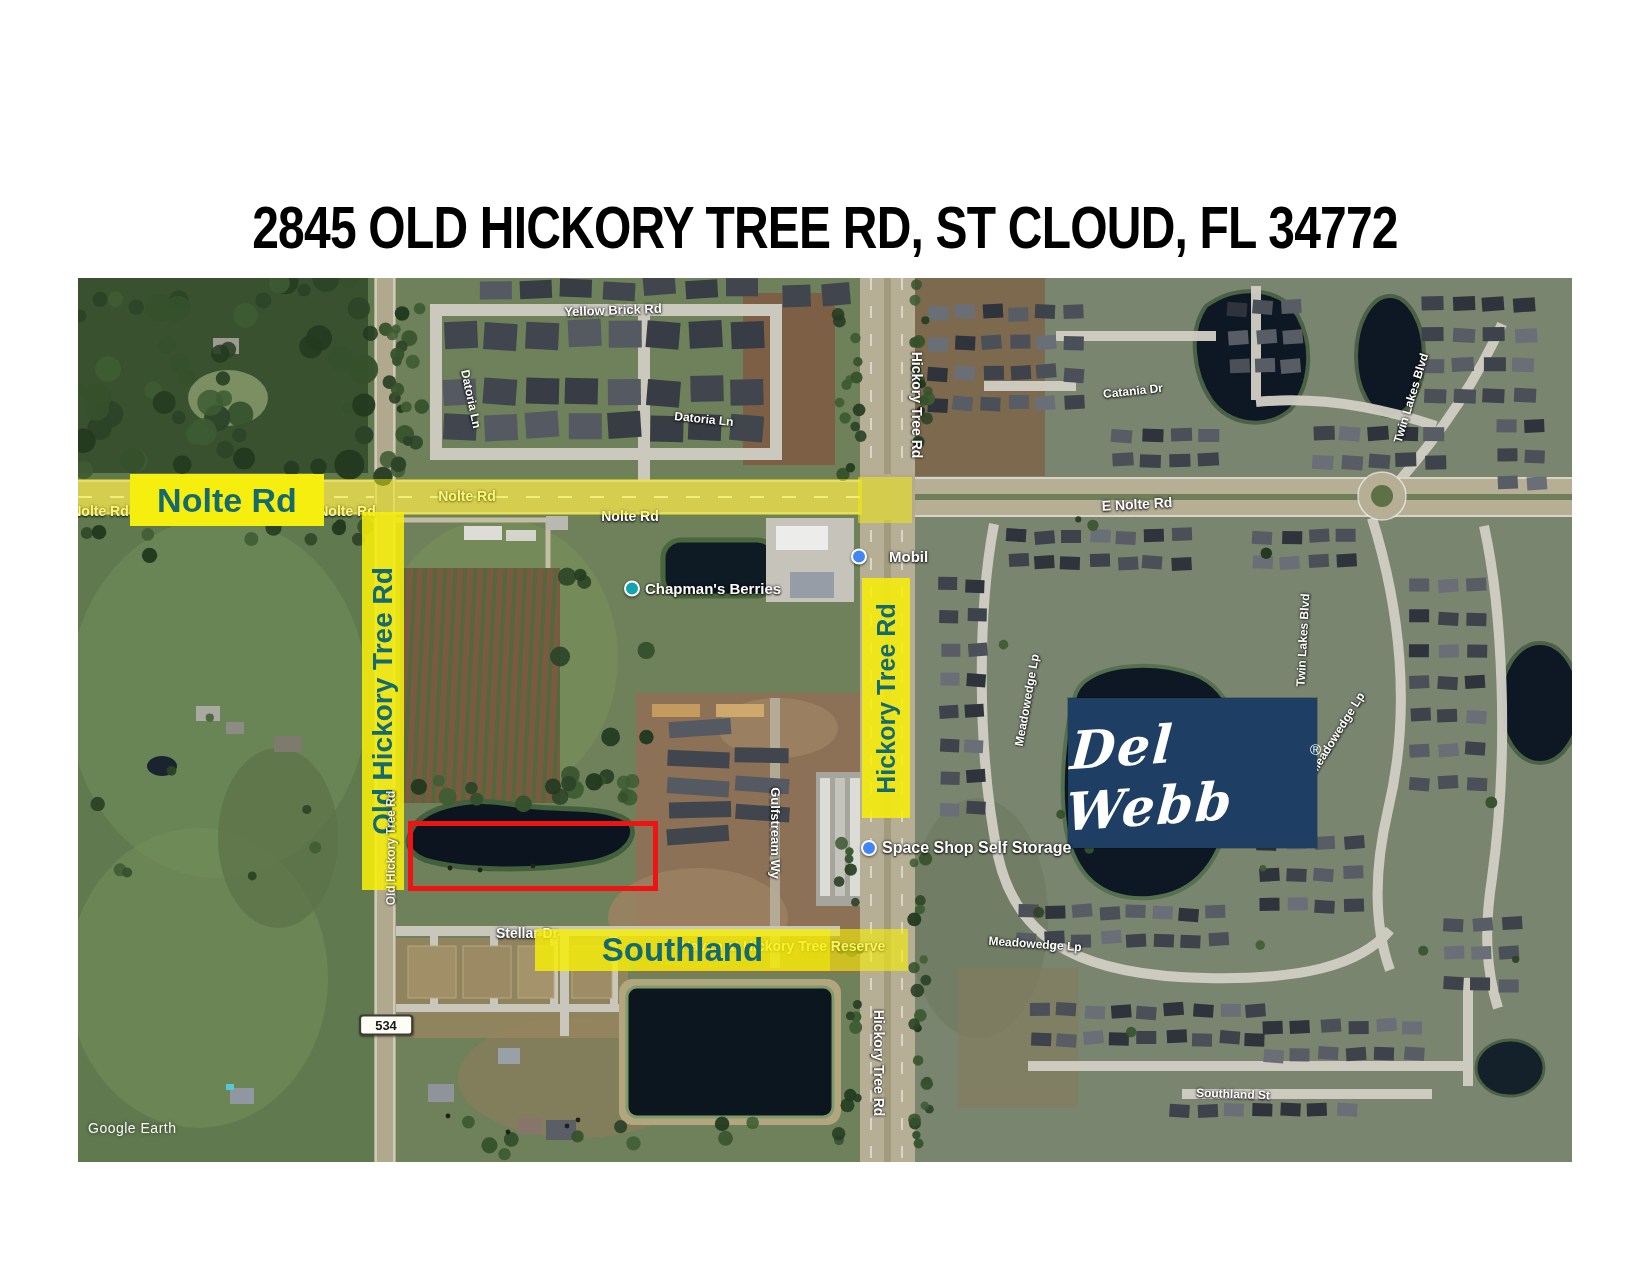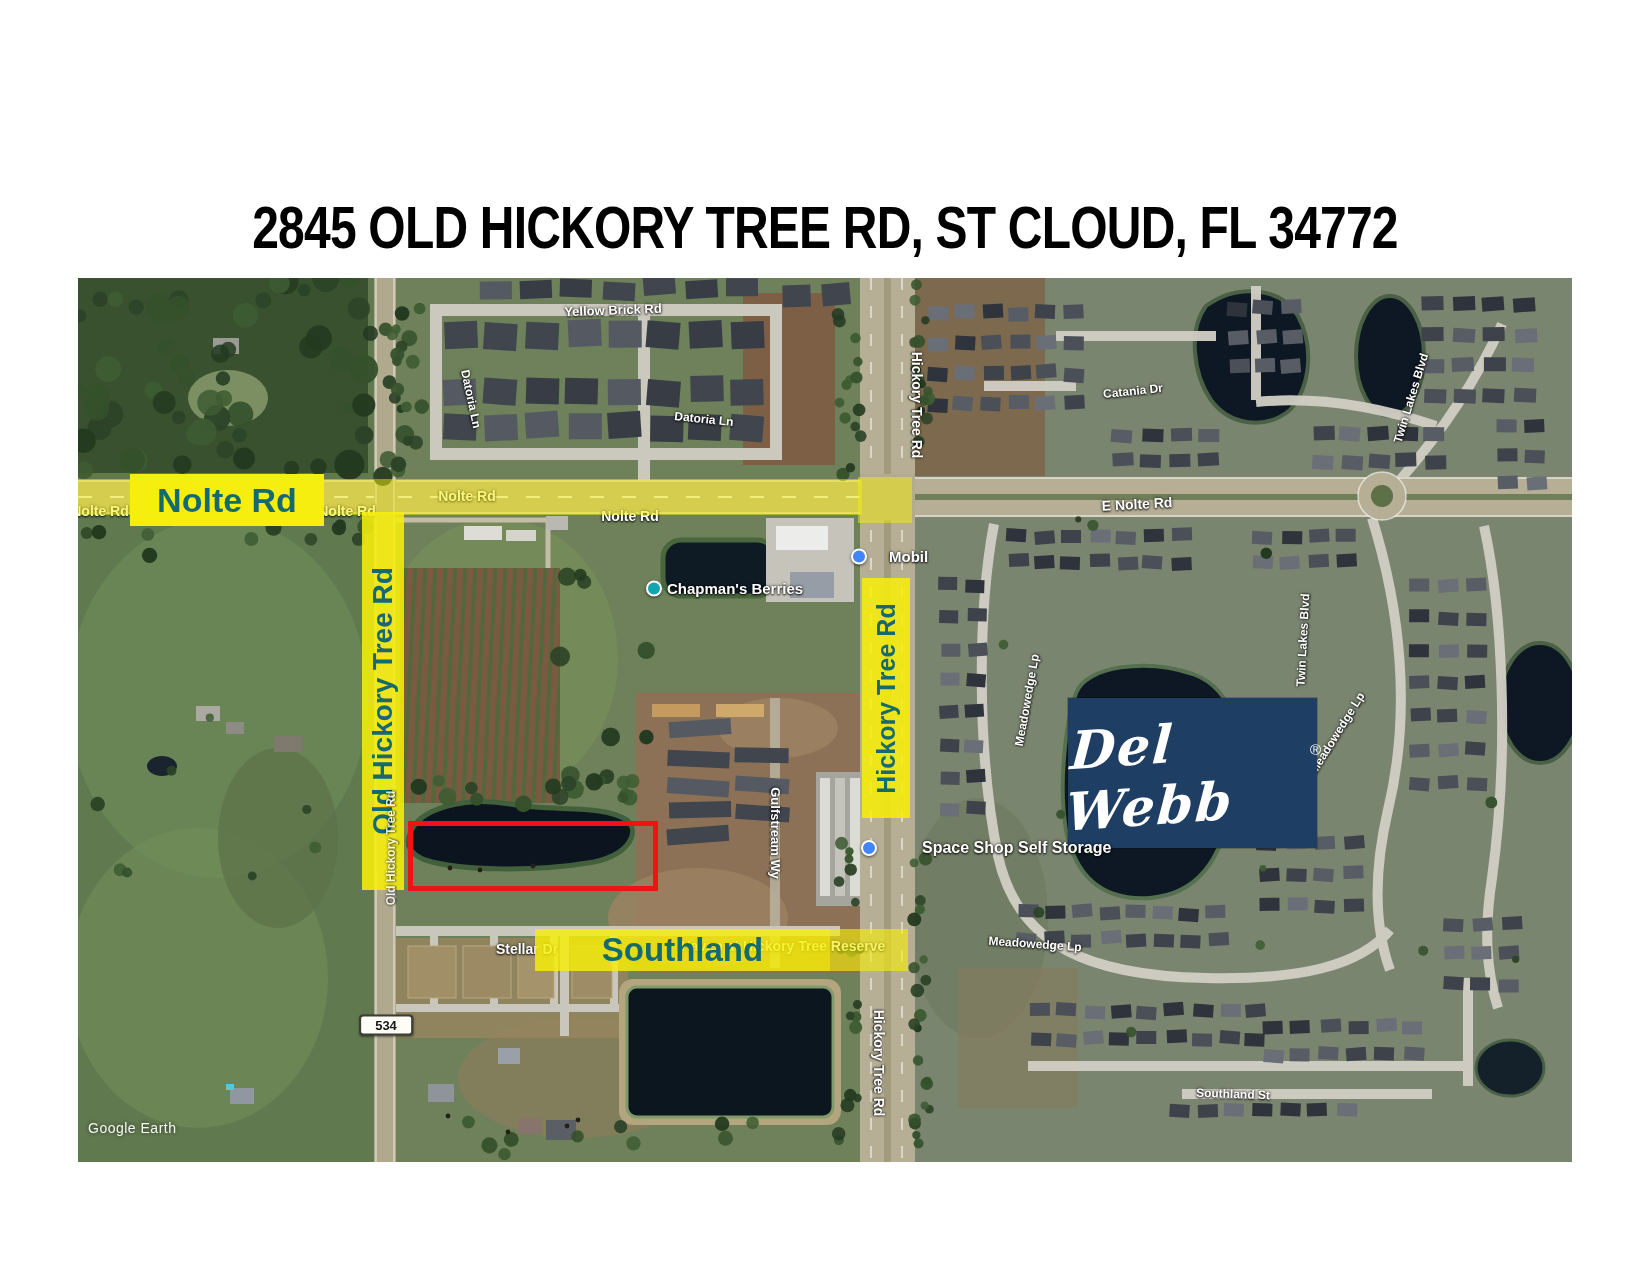--- a/index.html
+++ b/index.html
@@ -694,21 +694,21 @@
       <div class="mlabel" style="left: 22px; top: 233px; font-size: 14px; transform: translate(-50%, -50%) rotate(0deg);">Nolte Rd</div>
       <div class="mlabel" style="left: 269px; top: 233px; font-size: 14px; transform: translate(-50%, -50%) rotate(0deg);">Nolte Rd</div>
       <div class="mlabel" style="left: 389px; top: 218px; font-size: 14px; transform: translate(-50%, -50%) rotate(0deg);">Nolte Rd</div>
       <div class="mlabel" style="left: 552px; top: 238px; font-size: 14px; transform: translate(-50%, -50%) rotate(0deg);">Nolte Rd</div>
       <div class="mlabel" style="left: 1059px; top: 226px; font-size: 14px; transform: translate(-50%, -50%) rotate(-3deg);">E Nolte Rd</div>
       <div class="mlabel" style="left: 535px; top: 32px; font-size: 13px; transform: translate(-50%, -50%) rotate(-2deg);">Yellow Brick Rd</div>
       <div class="mlabel" style="left: 393px; top: 121px; font-size: 12px; transform: translate(-50%, -50%) rotate(78deg);">Datoria Ln</div>
       <div class="mlabel" style="left: 626px; top: 141px; font-size: 12px; transform: translate(-50%, -50%) rotate(6deg);">Datoria Ln</div>
       <div class="mlabel" style="left: 839px; top: 127px; font-size: 14px; transform: translate(-50%, -50%) rotate(90deg);">Hickory Tree Rd</div>
       <div class="mlabel" style="left: 801px; top: 785px; font-size: 14px; transform: translate(-50%, -50%) rotate(90deg);">Hickory Tree Rd</div>
-      <div class="mlabel" style="left: 449px; top: 655px; font-size: 14px; transform: translate(-50%, -50%) rotate(0deg); margin-top: 16px;">Stellar Dr</div>
+      <div class="mlabel" style="left: 449px; top: 655px; font-size: 14px; transform: translate(-50%, -50%) rotate(0deg);">Stellar Dr</div>
       <div class="mlabel" style="left: 697px; top: 555px; font-size: 13px; transform: translate(-50%, -50%) rotate(90deg);">Gulfstream Wy</div>
       <div class="mlabel" style="left: 705px; top: 668px; font-size: 14px; transform: translate(-50%, -50%) rotate(0deg);">Haven at Hickory Tree Reserve</div>
       <div class="mlabel" style="left: 949px; top: 422px; font-size: 12px; transform: translate(-50%, -50%) rotate(-80deg);">Meadowedge Lp</div>
       <div class="mlabel" style="left: 1259px; top: 455px; font-size: 12px; transform: translate(-50%, -50%) rotate(-58deg);">Meadowedge Lp</div>
       <div class="mlabel" style="left: 957px; top: 666px; font-size: 12px; transform: translate(-50%, -50%) rotate(4deg);">Meadowedge Lp</div>
       <div class="mlabel" style="left: 1055px; top: 113px; font-size: 12px; transform: translate(-50%, -50%) rotate(-6deg);">Catania Dr</div>
       <div class="mlabel" style="left: 1333px; top: 120px; font-size: 12px; transform: translate(-50%, -50%) rotate(-73deg);">Twin Lakes Blvd</div>
       <div class="mlabel" style="left: 1225px; top: 362px; font-size: 12px; transform: translate(-50%, -50%) rotate(-87deg);">Twin Lakes Blvd</div>
       <div class="mlabel" style="left: 1155px; top: 816px; font-size: 12px; transform: translate(-50%, -50%) rotate(2deg);">Southland St</div>
     </div>
@@ -734,30 +734,30 @@
 
   <div class="red-rect" style="left:330px;top:543px;width:240px;height:60px;"></div>
 
   <div class="delwebb" style="left:990px;top:420px;width:249px;height:150px;">
     <span class="dw-text">Del Webb</span>
     <span class="dw-reg">®</span>
   </div>
 
   <div class="layer" id="labels-over">
       <div class="mlabel" style="left: 313px; top: 570px; font-size: 12px; transform: translate(-50%, -50%) rotate(-90deg); opacity: 0.8;">Old Hickory Tree Rd</div>
-      <div class="place" style="left: 568px; top: 310px;">
+      <div class="place" style="left: 546px; top: 310px;">
         <span class="pin" style="background: rgb(18, 164, 175);"></span>
         <span class="ptext" style="font-size: 15px;">Chapman's Berries</span>
       </div>
       <div class="place" style="left: 773px; top: 278px; gap: 22px;">
         <span class="pin" style="background: rgb(66, 133, 244);"></span>
         <span class="ptext" style="font-size: 15px;">Mobil</span>
       </div>
       <div class="place" style="left: 783px; top: 570px;">
         <span class="pin" style="background: rgb(66, 133, 244);"></span>
-        <span class="ptext" style="font-size: 16px; margin-left: 40px;">Space Shop Self Storage</span>
+        <span class="ptext" style="font-size: 16px;">Space Shop Self Storage</span>
       </div>
     </div>
 
   <div class="shield" style="left:308px;top:747px;">534</div>
 
   <div class="attribution">Google Earth</div>
 </div>
 
 </body></html>

